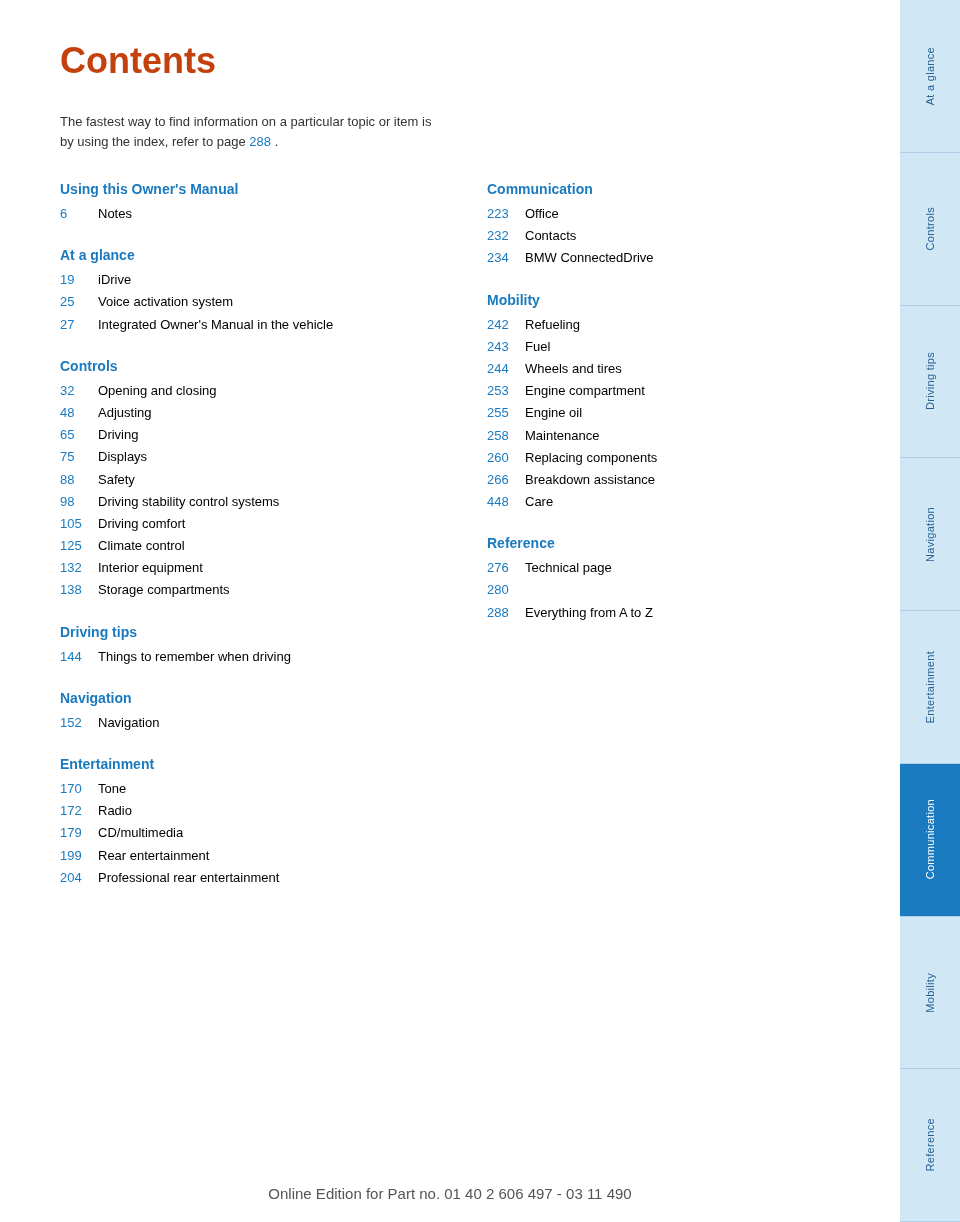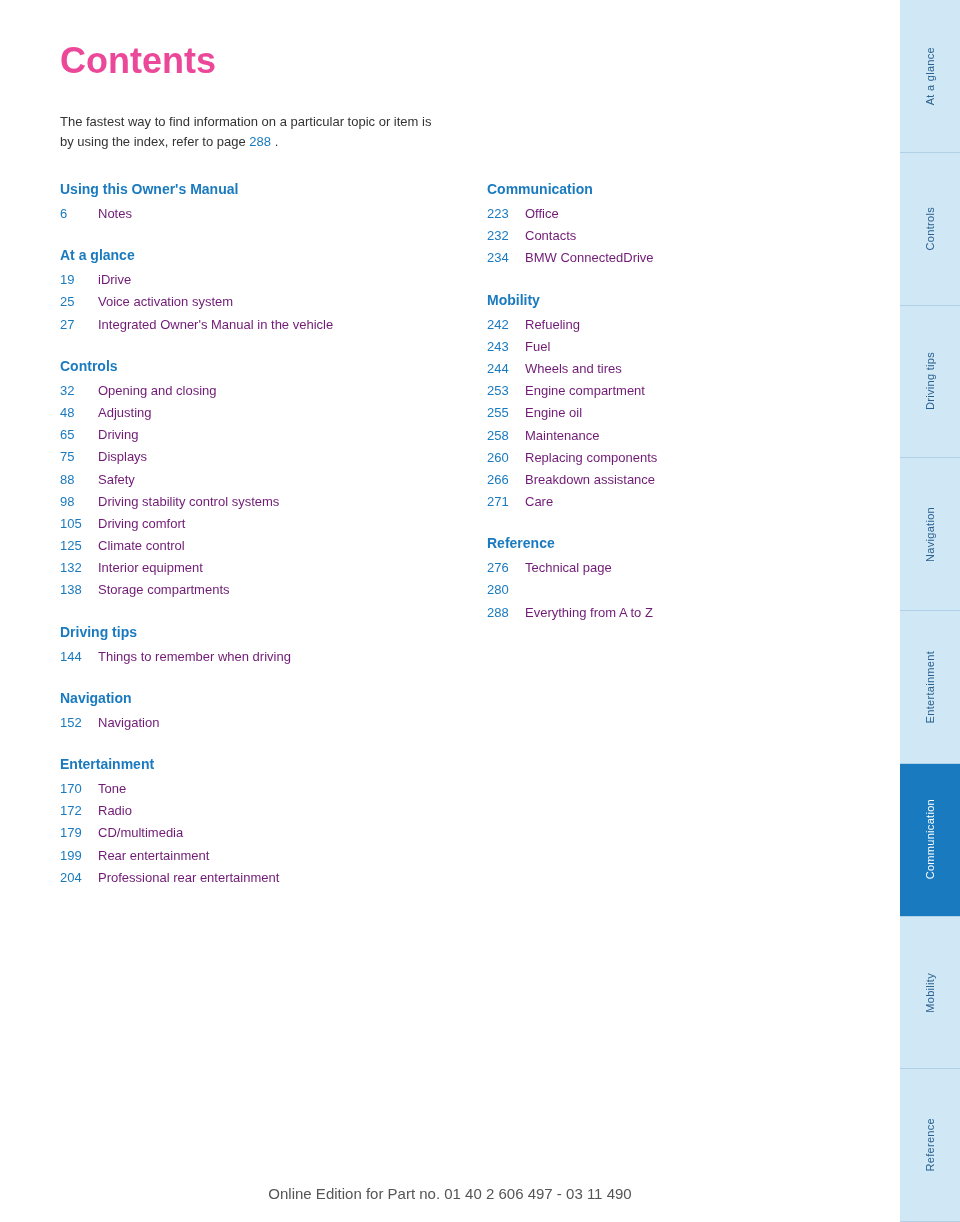--- a/index.html
+++ b/index.html
@@ -13,21 +13,21 @@
     }
 
     .main-content {
       padding: 40px 60px 60px 60px;
       max-width: 880px;
     }
 
     .page-title {
       font-size: 36px;
       font-weight: bold;
-      color: #ec4899;
+      color: #c2410c;
       margin-bottom: 30px;
     }
 
     .intro-text {
       font-size: 13px;
       color: #333;
       line-height: 1.5;
       margin-bottom: 30px;
       max-width: 380px;
     }
@@ -71,21 +71,21 @@
     }
 
     .toc-number {
       color: #1a7abf;
       min-width: 38px;
       font-size: 13px;
       flex-shrink: 0;
     }
 
     .toc-label {
-      color: #701a75;
+      color: #000000;
       font-size: 13px;
     }
 
     
     .sidebar {
       position: absolute;
       right: 0;
       top: 0;
       width: 60px;
       height: 1222px;
@@ -277,21 +277,21 @@
         </div>
         <div class="toc-item">
           <span class="toc-number">260</span>
           <span class="toc-label">Replacing components</span>
         </div>
         <div class="toc-item">
           <span class="toc-number">266</span>
           <span class="toc-label">Breakdown assistance</span>
         </div>
         <div class="toc-item">
-          <span class="toc-number">271</span>
+          <span class="toc-number">448</span>
           <span class="toc-label">Care</span>
         </div>
         <div class="section-heading">Reference</div>
         <div class="toc-item">
           <span class="toc-number">276</span>
           <span class="toc-label">Technical page</span>
         </div>
         <div class="toc-item">
           <span class="toc-number">280</span>
         </div>

